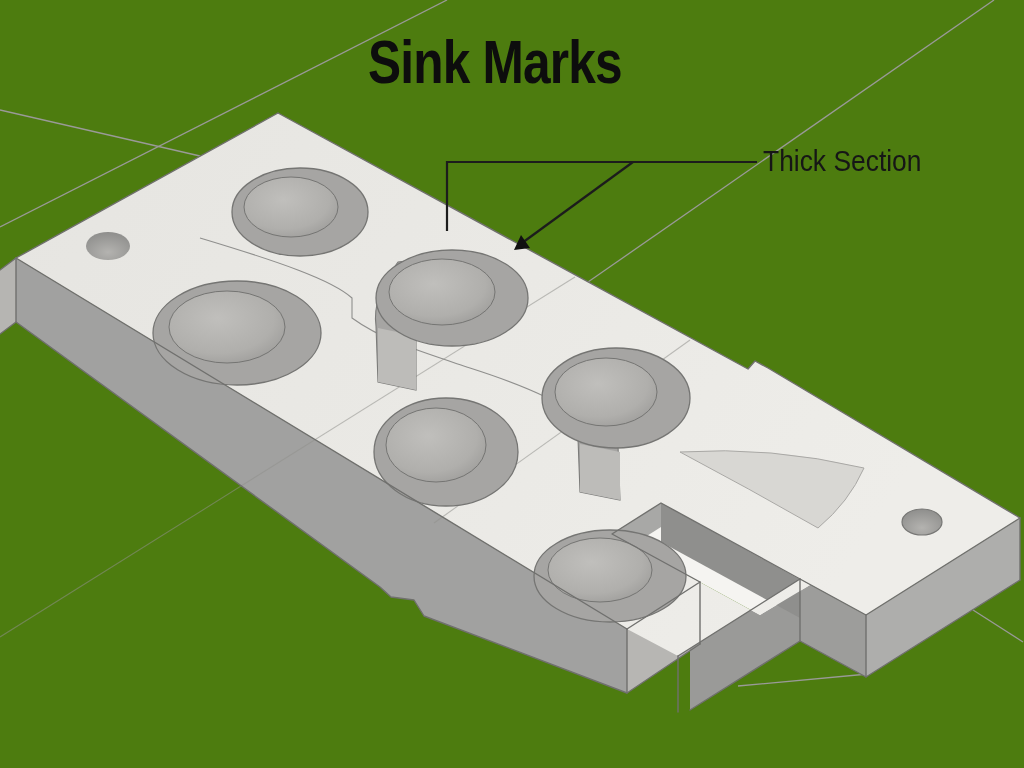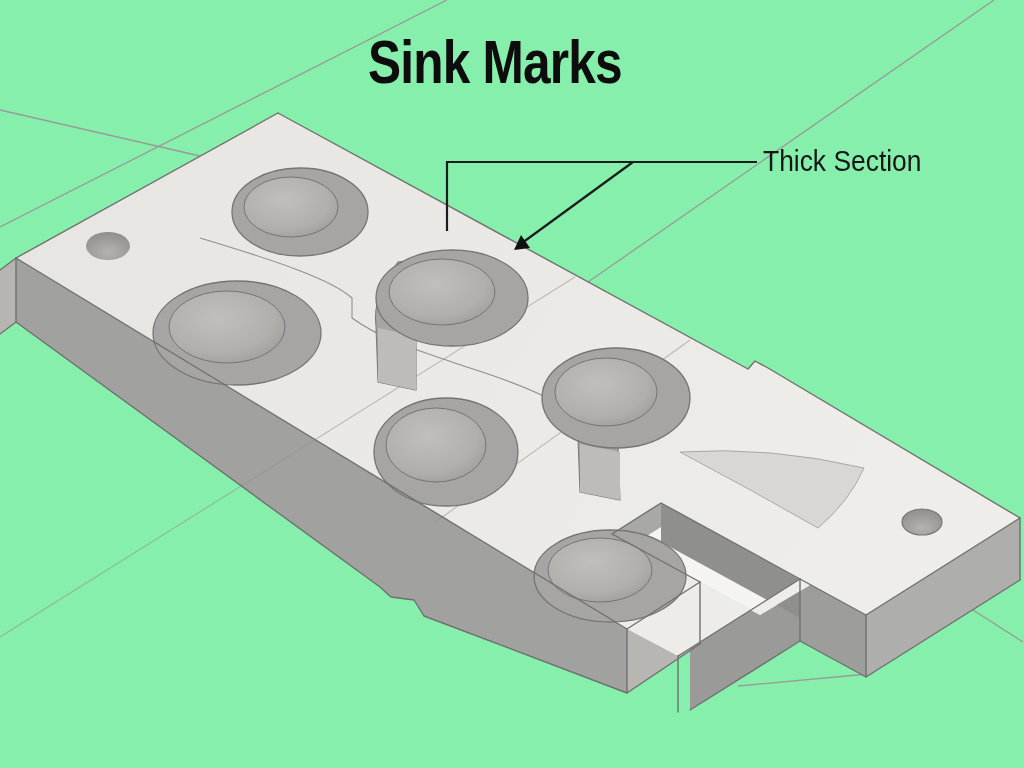--- a/index.html
+++ b/index.html
@@ -1,18 +1,18 @@
 <!DOCTYPE html>
 <html><head>
 <meta charset="utf-8">
 <style>
   html,body{margin:0;padding:0;background:#ddd;}
   #stage{
     position:relative;width:1024px;height:768px;overflow:hidden;
-    background:#86efac;
+    background:#4d7c0f;
     font-family:"Liberation Sans", sans-serif;
   }
   #stage svg{position:absolute;left:0;top:0;}
   .title{
     position:absolute;left:368px;top:26px;
     font-size:62px;font-weight:bold;color:#0d0d0d;
     letter-spacing:-1px;white-space:nowrap;
     transform:scaleX(0.80);transform-origin:left top;
   }
   .callout-label{

